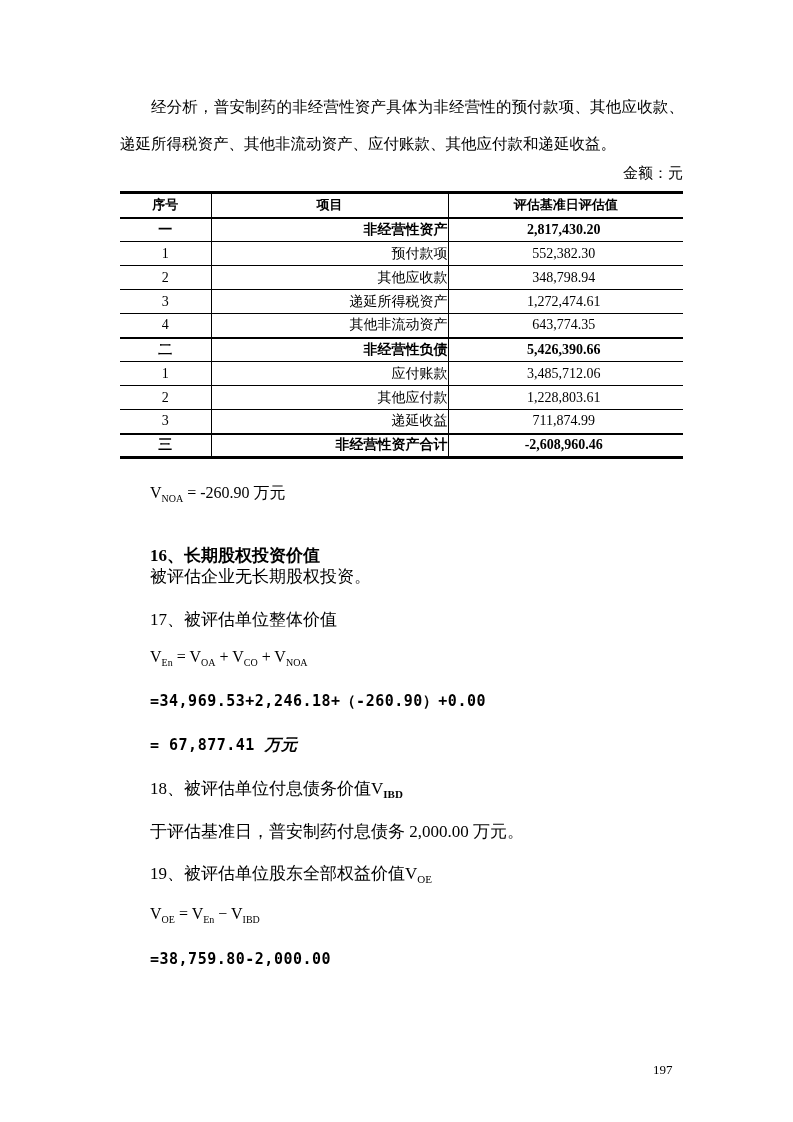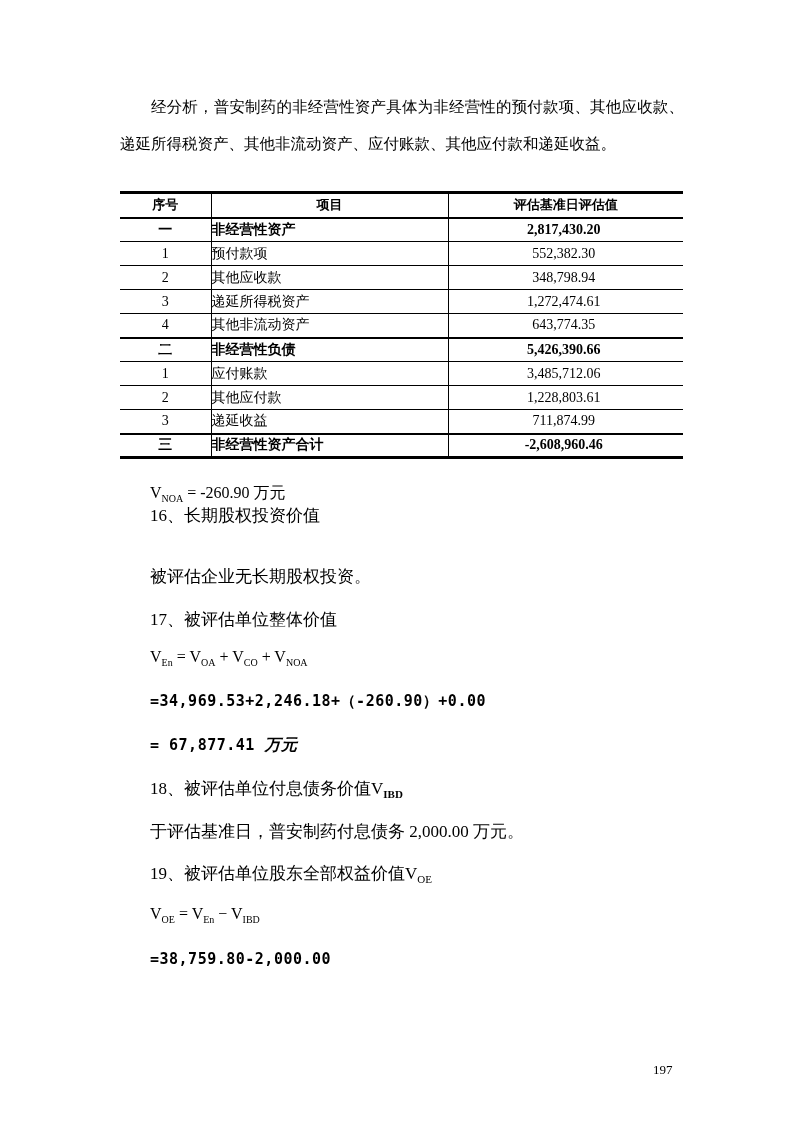--- a/index.html
+++ b/index.html
@@ -45,21 +45,21 @@
     border-bottom: 2px solid #000;
   }
   table.fin td {
     height: 24px;
     border-top: 1px solid #000;
     font-size: 14px;
     vertical-align: middle;
   }
   table.fin tr.section td { border-top: 2px solid #000; font-weight: bold; }
   table.fin .c-no   { text-align: center; }
-  table.fin .c-item { text-align: left; border-left: 1px solid #000; }
+  table.fin .c-item { text-align: right; padding-left: 5px; border-left: 1px solid #000; }
   table.fin .c-val  { text-align: center; padding-right: 4px; border-left: 1px solid #000; }
 
   
   .line { position: absolute; left: 150px; white-space: nowrap; }
   .body-cn { font-size: 17px; }
   .formula { font-size: 16px; }
   .formula sub { font-size: 10px; line-height: 0; }
   .calc {
     font-family: "DejaVu Sans Mono", "Liberation Mono", monospace;
     font-weight: bold; font-size: 15px; letter-spacing: 0.5px;
@@ -76,20 +76,21 @@
     font-size: 13px;
   }
 </style>
 </head>
 <body>
 
 <div class="page">
 
   <div class="abs intro">经分析，普安制药的非经营性资产具体为非经营性的预付款项、其他应收款、递延所得税资产、其他非流动资产、应付账款、其他应付款和递延收益。</div>
 
+  <div class="abs unit-label">金额：元</div>
 
   <div class="abs tbl-wrap">
     <table class="fin">
       <colgroup>
           <col style="width:91px">
           <col style="width:237px">
           <col style="width:235px">
         </colgroup>
       <thead>
         <tr>
@@ -148,21 +149,21 @@
           <td class="c-no">三</td>
           <td class="c-item">非经营性资产合计</td>
           <td class="c-val">-2,608,960.46</td>
         </tr>
       </tbody>
     </table>
   </div>
 
   <div class="line formula" style="top:479px;"><span>V</span><sub>NOA</sub><span> = -260.90 万元</span></div>
 
-  <div class="line body-cn" style="top:500px;">16、长期股权投资价值</div>
+  <div class="line body-cn" style="top:540px;font-weight:bold;">16、长期股权投资价值</div>
   <div class="line body-cn" style="top:561px;">被评估企业无长期股权投资。</div>
 
   <div class="line body-cn" style="top:604px;">17、被评估单位整体价值</div>
   <div class="line formula" style="top:644px;"><span>V</span><sub>En</sub><span> = V</span><sub>OA</sub><span> + V</span><sub>CO</sub><span> + V</span><sub>NOA</sub></div>
   <div class="line calc" style="top:688px;">=34,969.53+2,246.18+（-260.90）+0.00</div>
   <div class="line calc" style="top:731px;"><span>= 67,877.41 </span><span class="unit-cn">万元</span></div>
 
   <div class="line body-cn hsub" style="top:773px;"><span>18、被评估单位付息债务价值V</span><sub class="b">IBD</sub></div>
   <div class="line body-cn" style="top:816px;">于评估基准日，普安制药付息债务 2,000.00 万元。</div>
 

